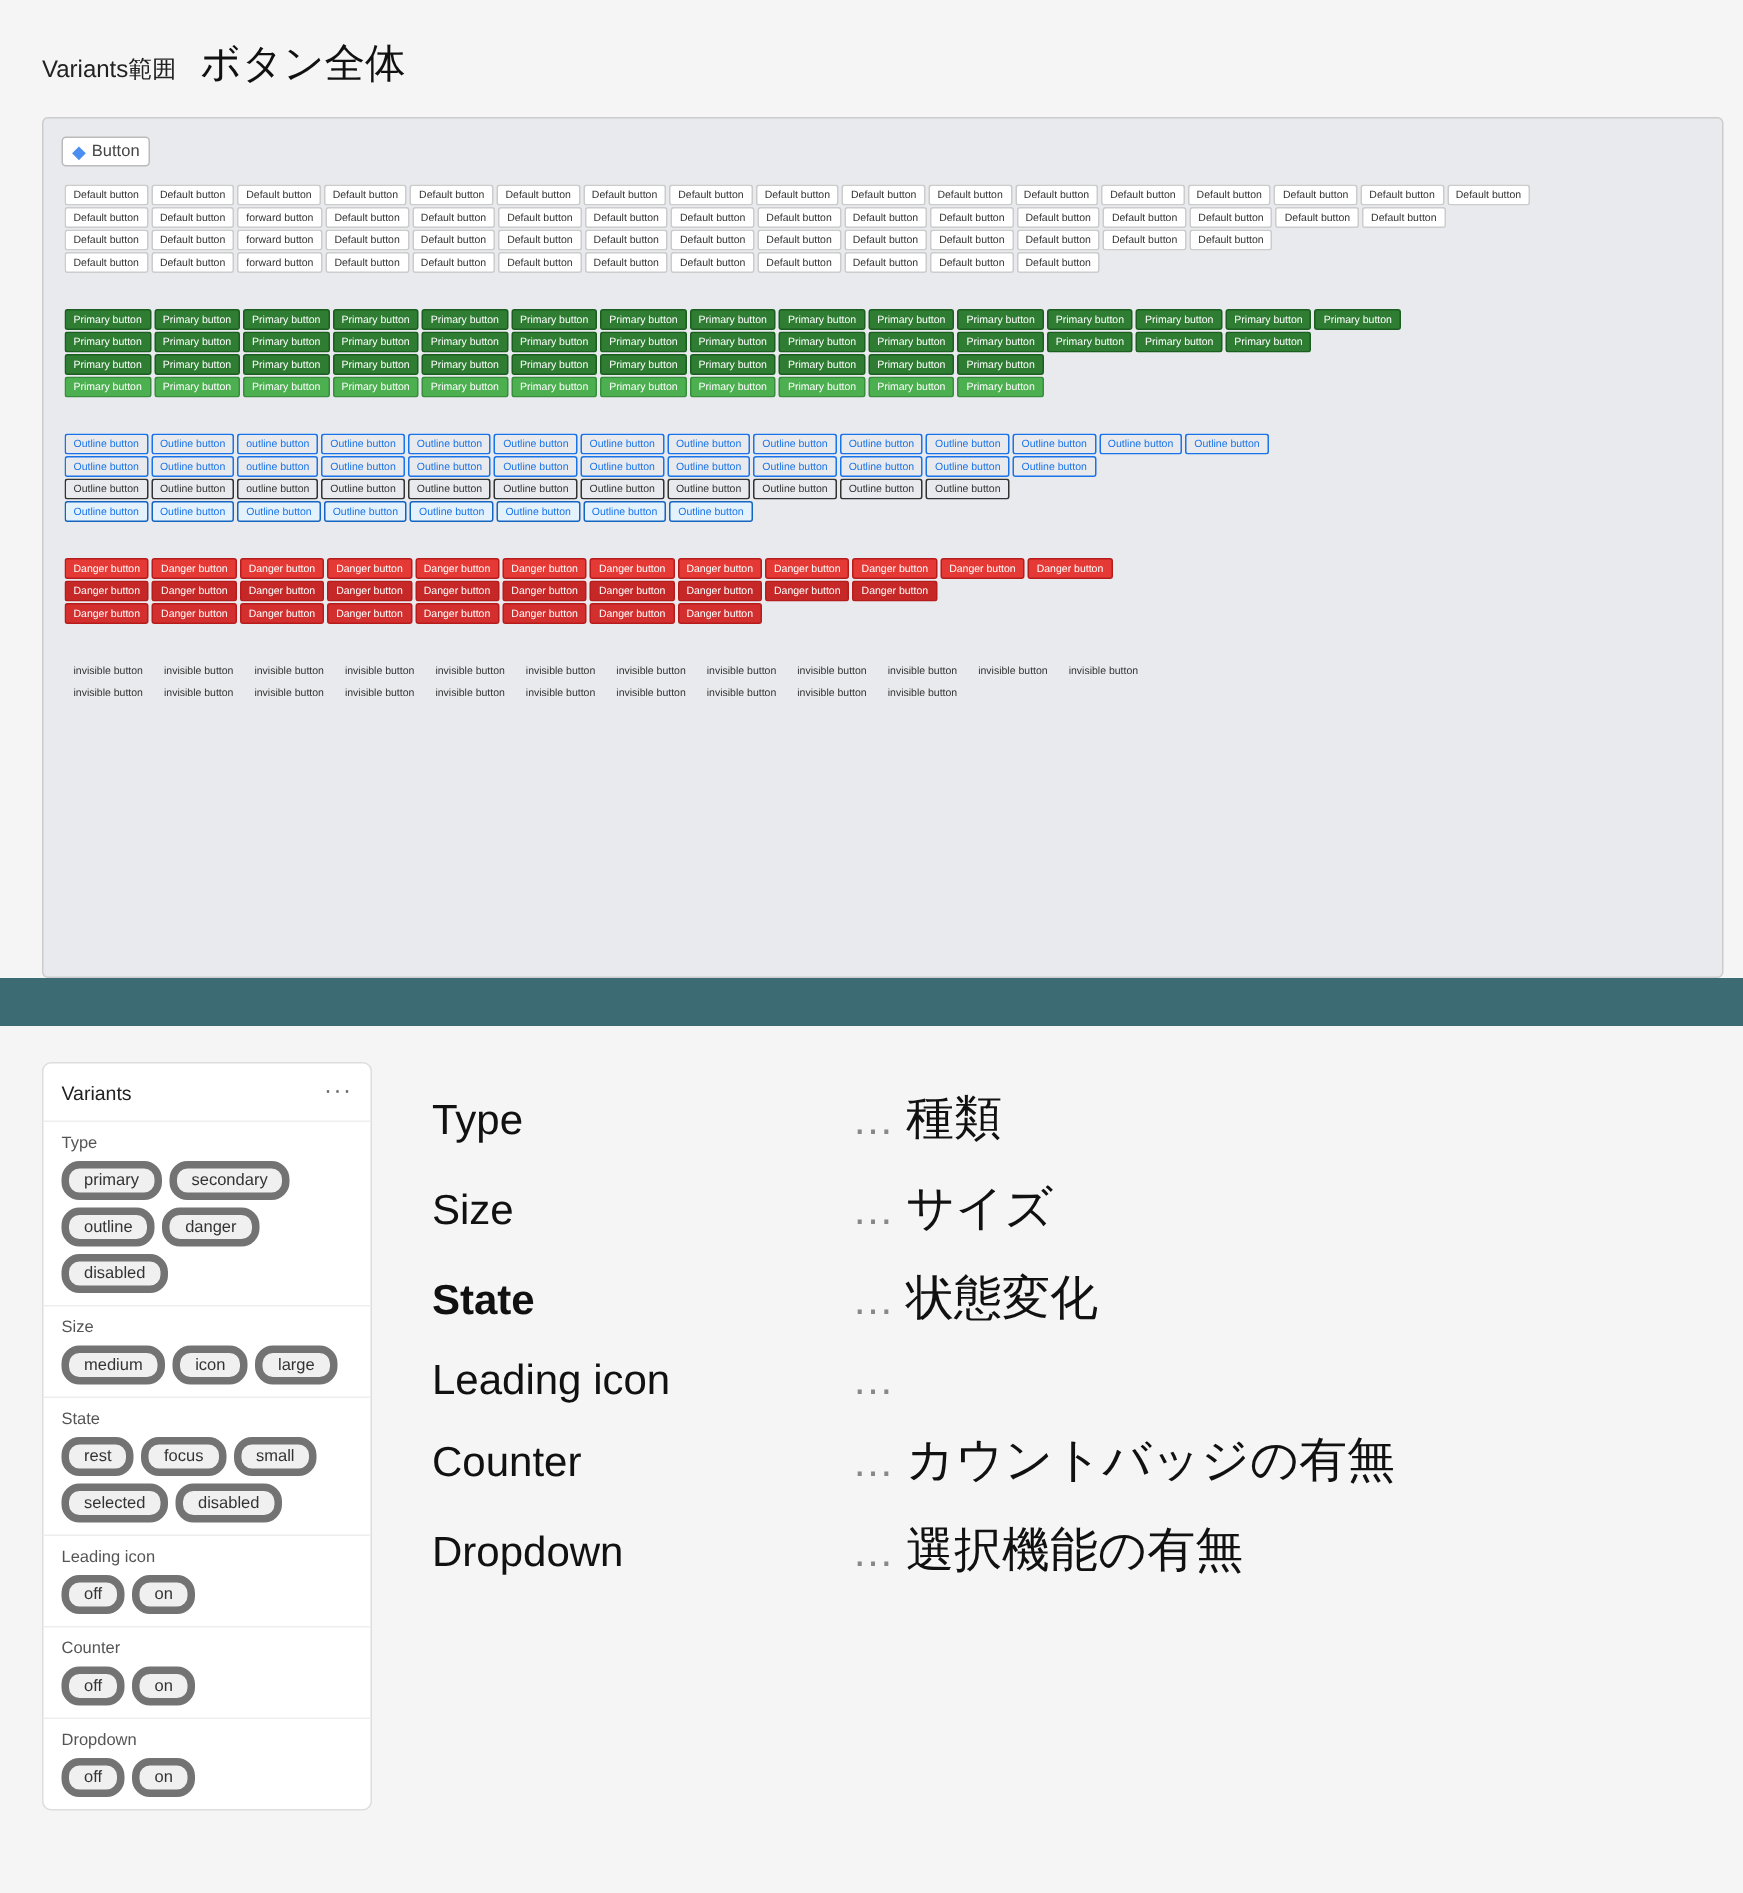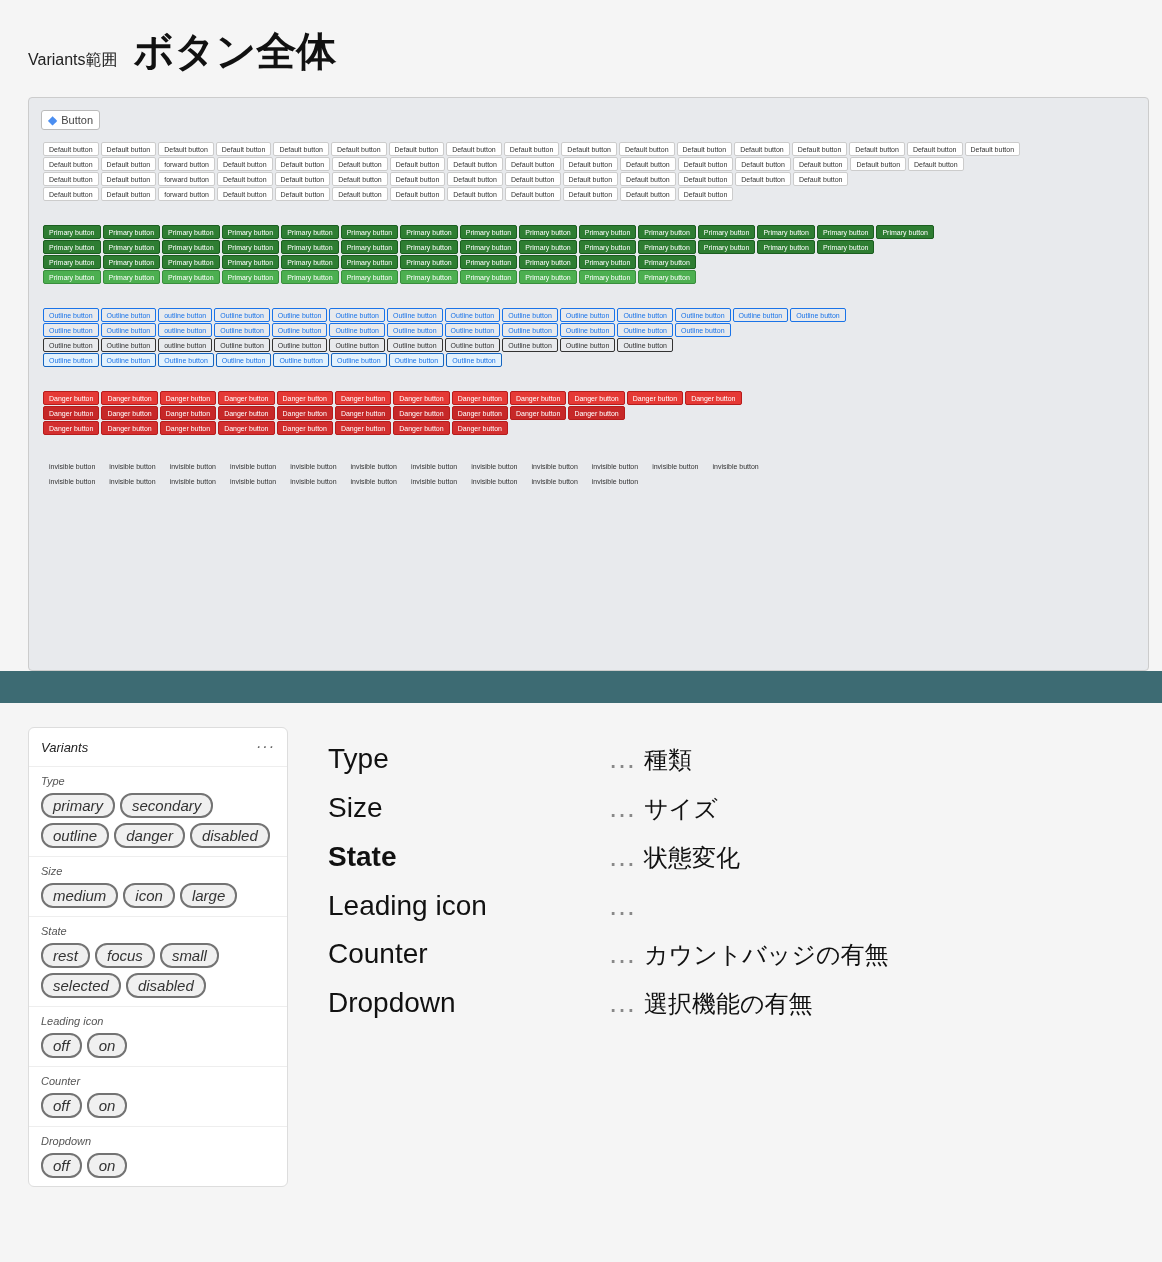--- a/index.html
+++ b/index.html
@@ -28,22 +28,22 @@
       margin-bottom: 18px;
     }
 
     .variants-label {
       font-size: 16px;
       color: #222;
       font-weight: 400;
     }
 
     .title-main {
-      font-size: 40px;
-      font-weight: 700;
+      font-size: 27px;
+      font-weight: 400;
       color: #111;
     }
 
     
     .component-frame {
       background: #e8eaed;
       border: 1px solid #ccc;
       border-radius: 4px;
       padding: 12px;
       width: 100%;
@@ -154,25 +154,24 @@
       display: flex;
       gap: 40px;
       align-items: flex-start;
     }
 
     
     .variants-panel {
       background: white;
       border: 1px solid #ddd;
       border-radius: 6px;
-      width: 260px;
+      width: 220px;
       min-height: 380px;
       padding: 0;
       flex-shrink: 0;
-      font-style: italic;
     }
 
     .variants-header {
       display: flex;
       align-items: center;
       justify-content: space-between;
       padding: 10px 12px;
       border-bottom: 1px solid #eee;
     }
 
@@ -206,24 +205,24 @@
 
     .pill-group {
       display: flex;
       flex-wrap: wrap;
       gap: 5px;
     }
 
     .pill {
       display: inline-flex;
       align-items: center;
-      font-size: 15px;
+      font-size: 11px;
       color: #333;
       background: #f0f0f0;
-      border: 2px solid #737373;
+      border: 5px solid #737373;
       border-radius: 12px;
       padding: 2px 10px;
       cursor: pointer;
     }
 
     
     .desc-panel {
       flex: 1;
       padding-top: 8px;
     }
@@ -254,21 +253,21 @@
     }
 
     .desc-dots {
       font-size: 28px;
       color: #888;
       margin-right: 8px;
       flex-shrink: 0;
     }
 
     .desc-value {
-      font-size: 24px;
+      font-size: 32px;
       color: #111;
     }
 
     
     .grid-content {
       padding: 4px 2px;
     }
 
     .grid-row-group {
       margin-bottom: 10px;

